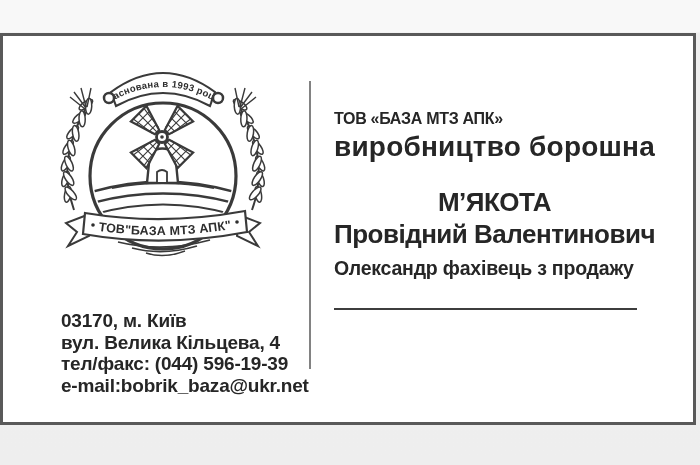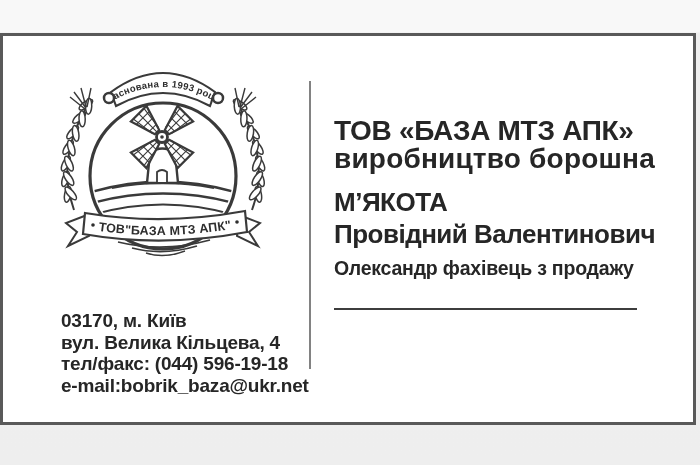--- a/index.html
+++ b/index.html
@@ -17,24 +17,24 @@
   .logo{left:49px;top:24px;width:225px;height:205px;}
   .ln{fill:none;stroke:#3a3a3a;}
   .fw{fill:#ffffff;stroke:#3a3a3a;}
   .logo-txt{fill:#2e2e2e;font-family:"Liberation Sans",sans-serif;}
   
   .addr{left:58px;top:274px;font-size:19px;font-weight:bold;line-height:21.5px;letter-spacing:-0.2px;}
   
   .vdiv{left:306px;top:45px;width:2px;height:288px;background:#828282;}
   
   .company{left:331px;top:70px;}
-  .company-name{font-size:28px;font-weight:bold;letter-spacing:-0.3px;line-height:26px;margin-top:12px;}
+  .company-name{font-size:16px;font-weight:bold;letter-spacing:-0.3px;line-height:26px;}
   .company-tagline{font-size:28px;font-weight:bold;line-height:23px;margin-top:3px;letter-spacing:0.2px;}
   .person{left:331px;top:150px;}
-  .person-surname,.person-given{font-size:26px;font-weight:bold;line-height:32px;letter-spacing:-0.5px;}
+  .person-surname,.person-given{font-size:26px;font-weight:bold;line-height:32px;letter-spacing:-0.5px;text-align:center;}
   .person-job{font-size:19.5px;font-weight:bold;margin-top:7px;letter-spacing:-0.2px;}
   .hdiv{left:331px;top:272px;width:303px;height:2px;background:#3d3d3d;}
   .contacts{left:331px;top:293px;font-size:21px;font-weight:bold;line-height:23.5px;letter-spacing:-0.2px;}
 </style>
 </head>
 <body>
 
 <div class="page">
   <div class="card">
 
@@ -117,21 +117,21 @@
         <circle cx="185" cy="162" r="1.8" fill="#2e2e2e"></circle>
         <text class="logo-txt" font-size="12.5" font-weight="bold" letter-spacing="0.2" text-anchor="middle">
           <textPath href="#botArcPath" startOffset="50%">ТОВ"БАЗА МТЗ АПК"</textPath>
         </text>
       </g>
     </svg>
 
     <div class="abs addr">
       <div>03170, м. Київ</div>
       <div>вул. Велика Кільцева, 4</div>
-      <div>тел/факс: (044) 596-19-18</div>
+      <div>тел/факс: (044) 596-19-39</div>
       <div>e-mail:bobrik_baza@ukr.net</div>
     </div>
 
     <div class="abs vdiv"></div>
 
     <div class="abs company">
       <div class="company-name">ТОВ «БАЗА МТЗ АПК»</div>
       <div class="company-tagline">виробництво борошна</div>
     </div>
 

